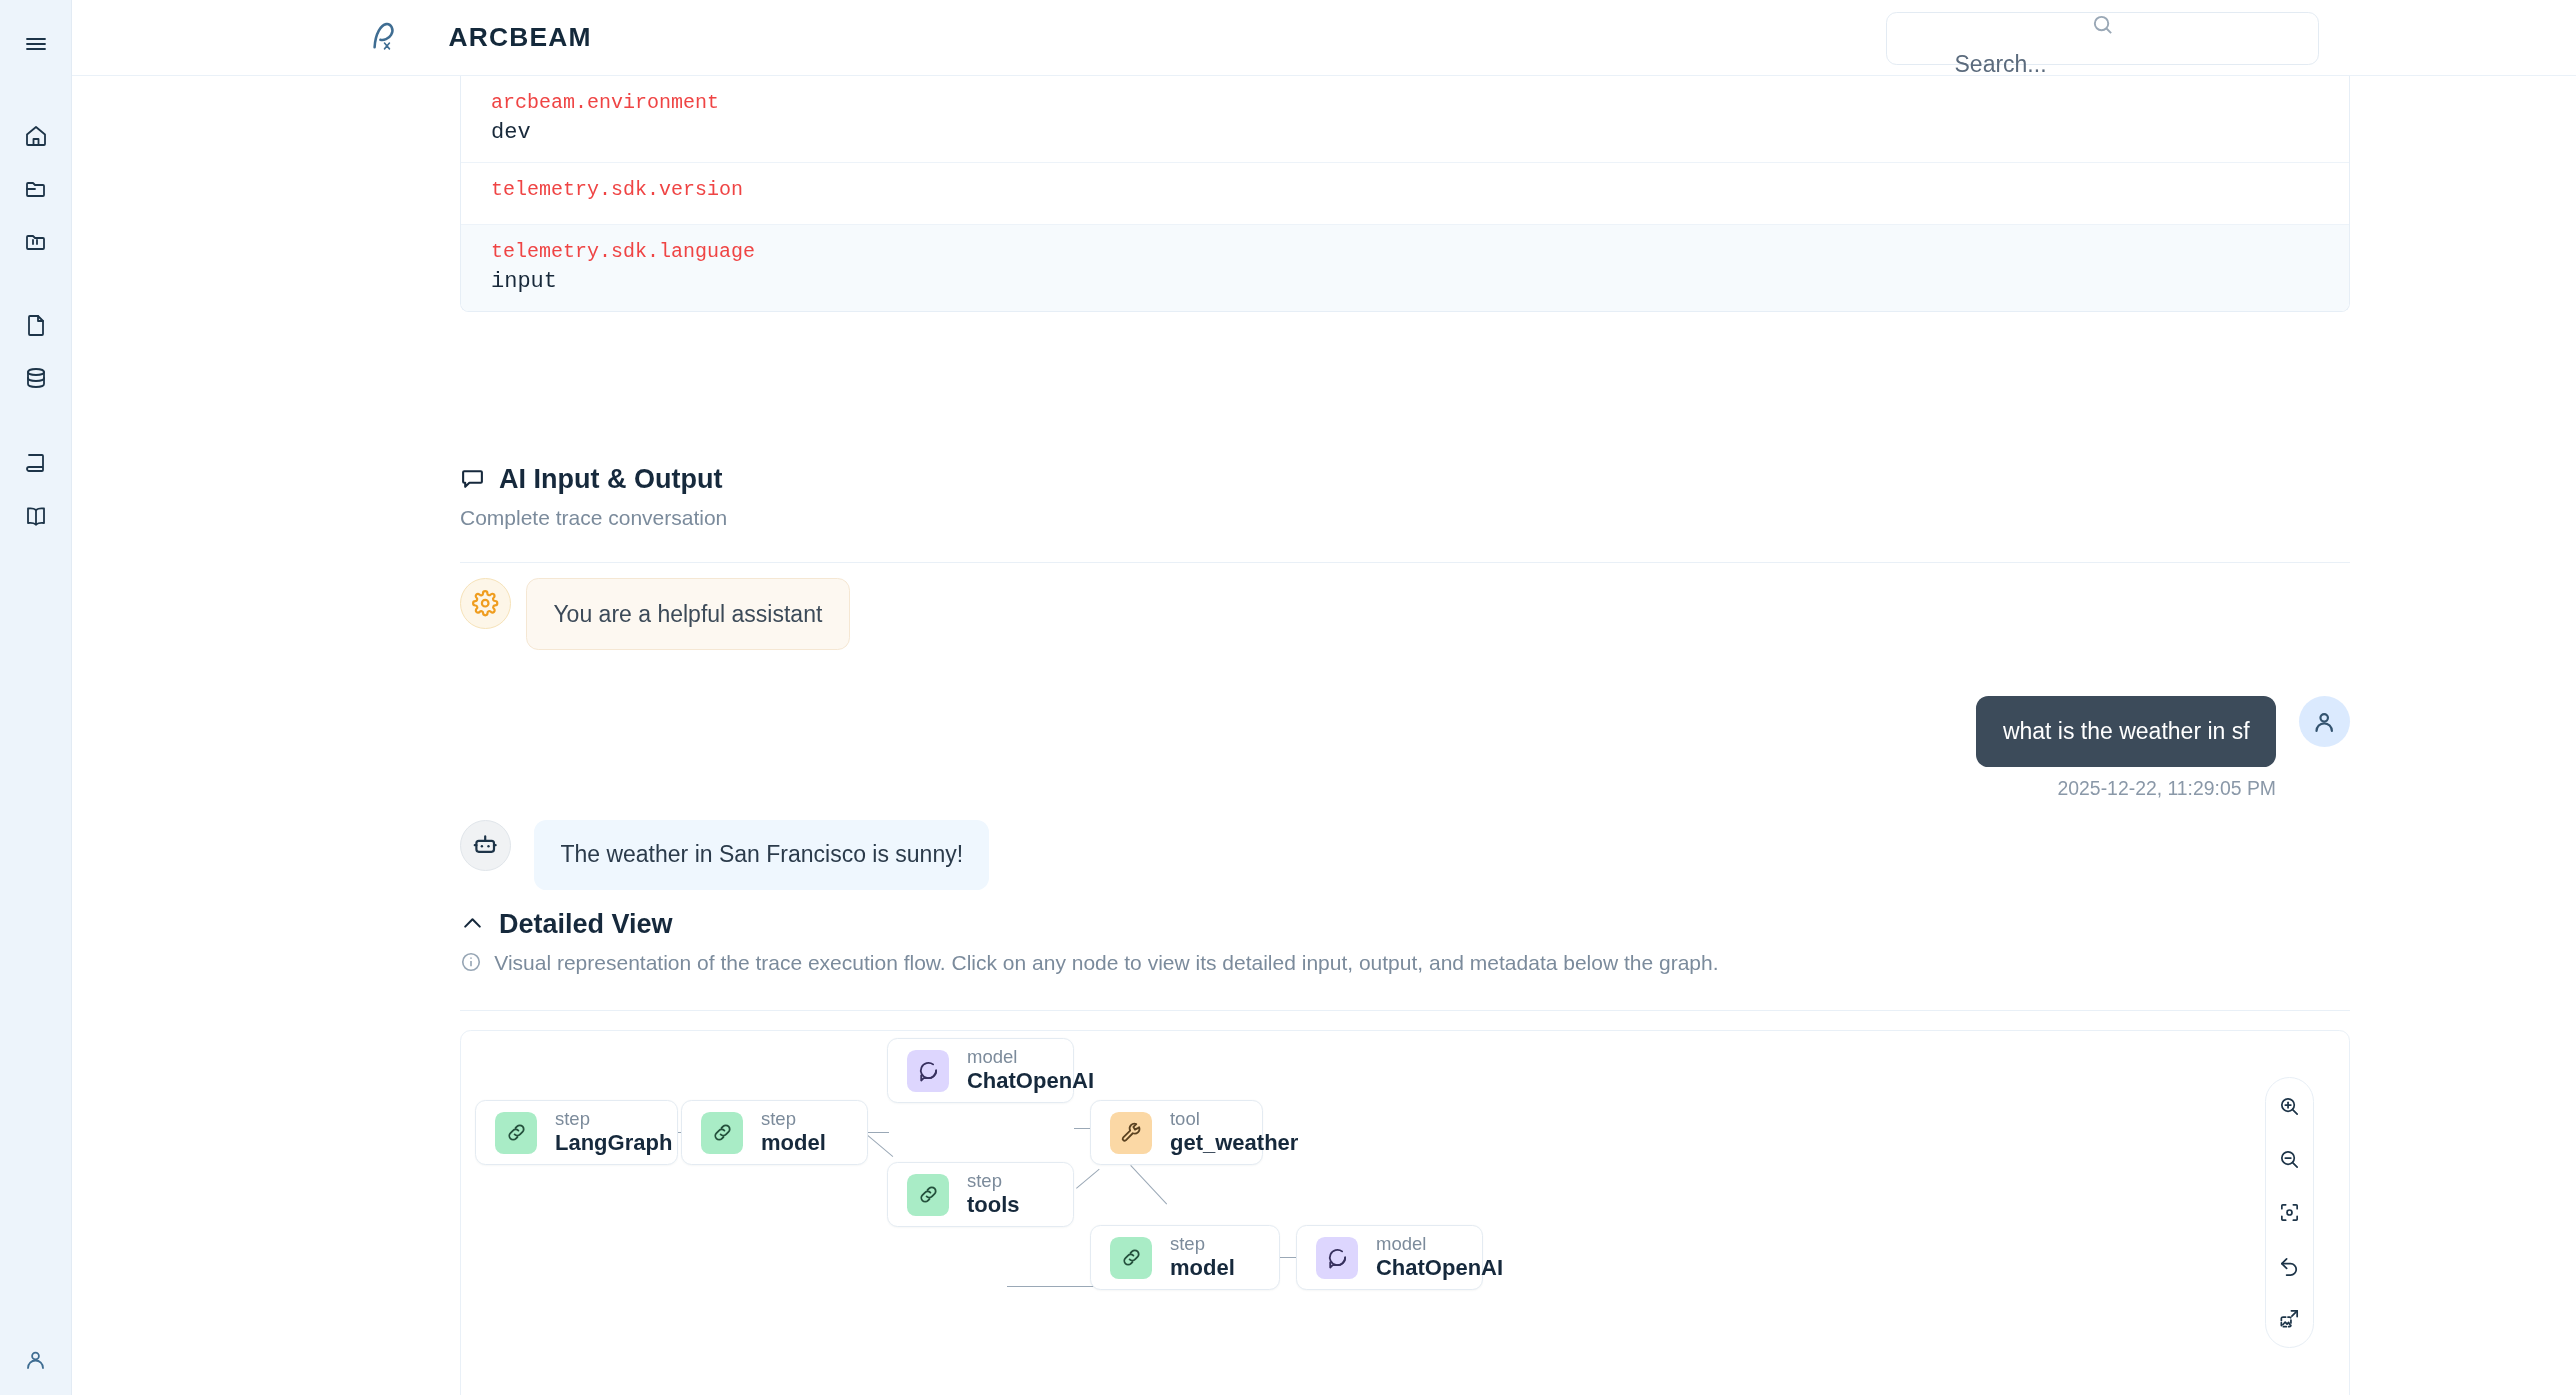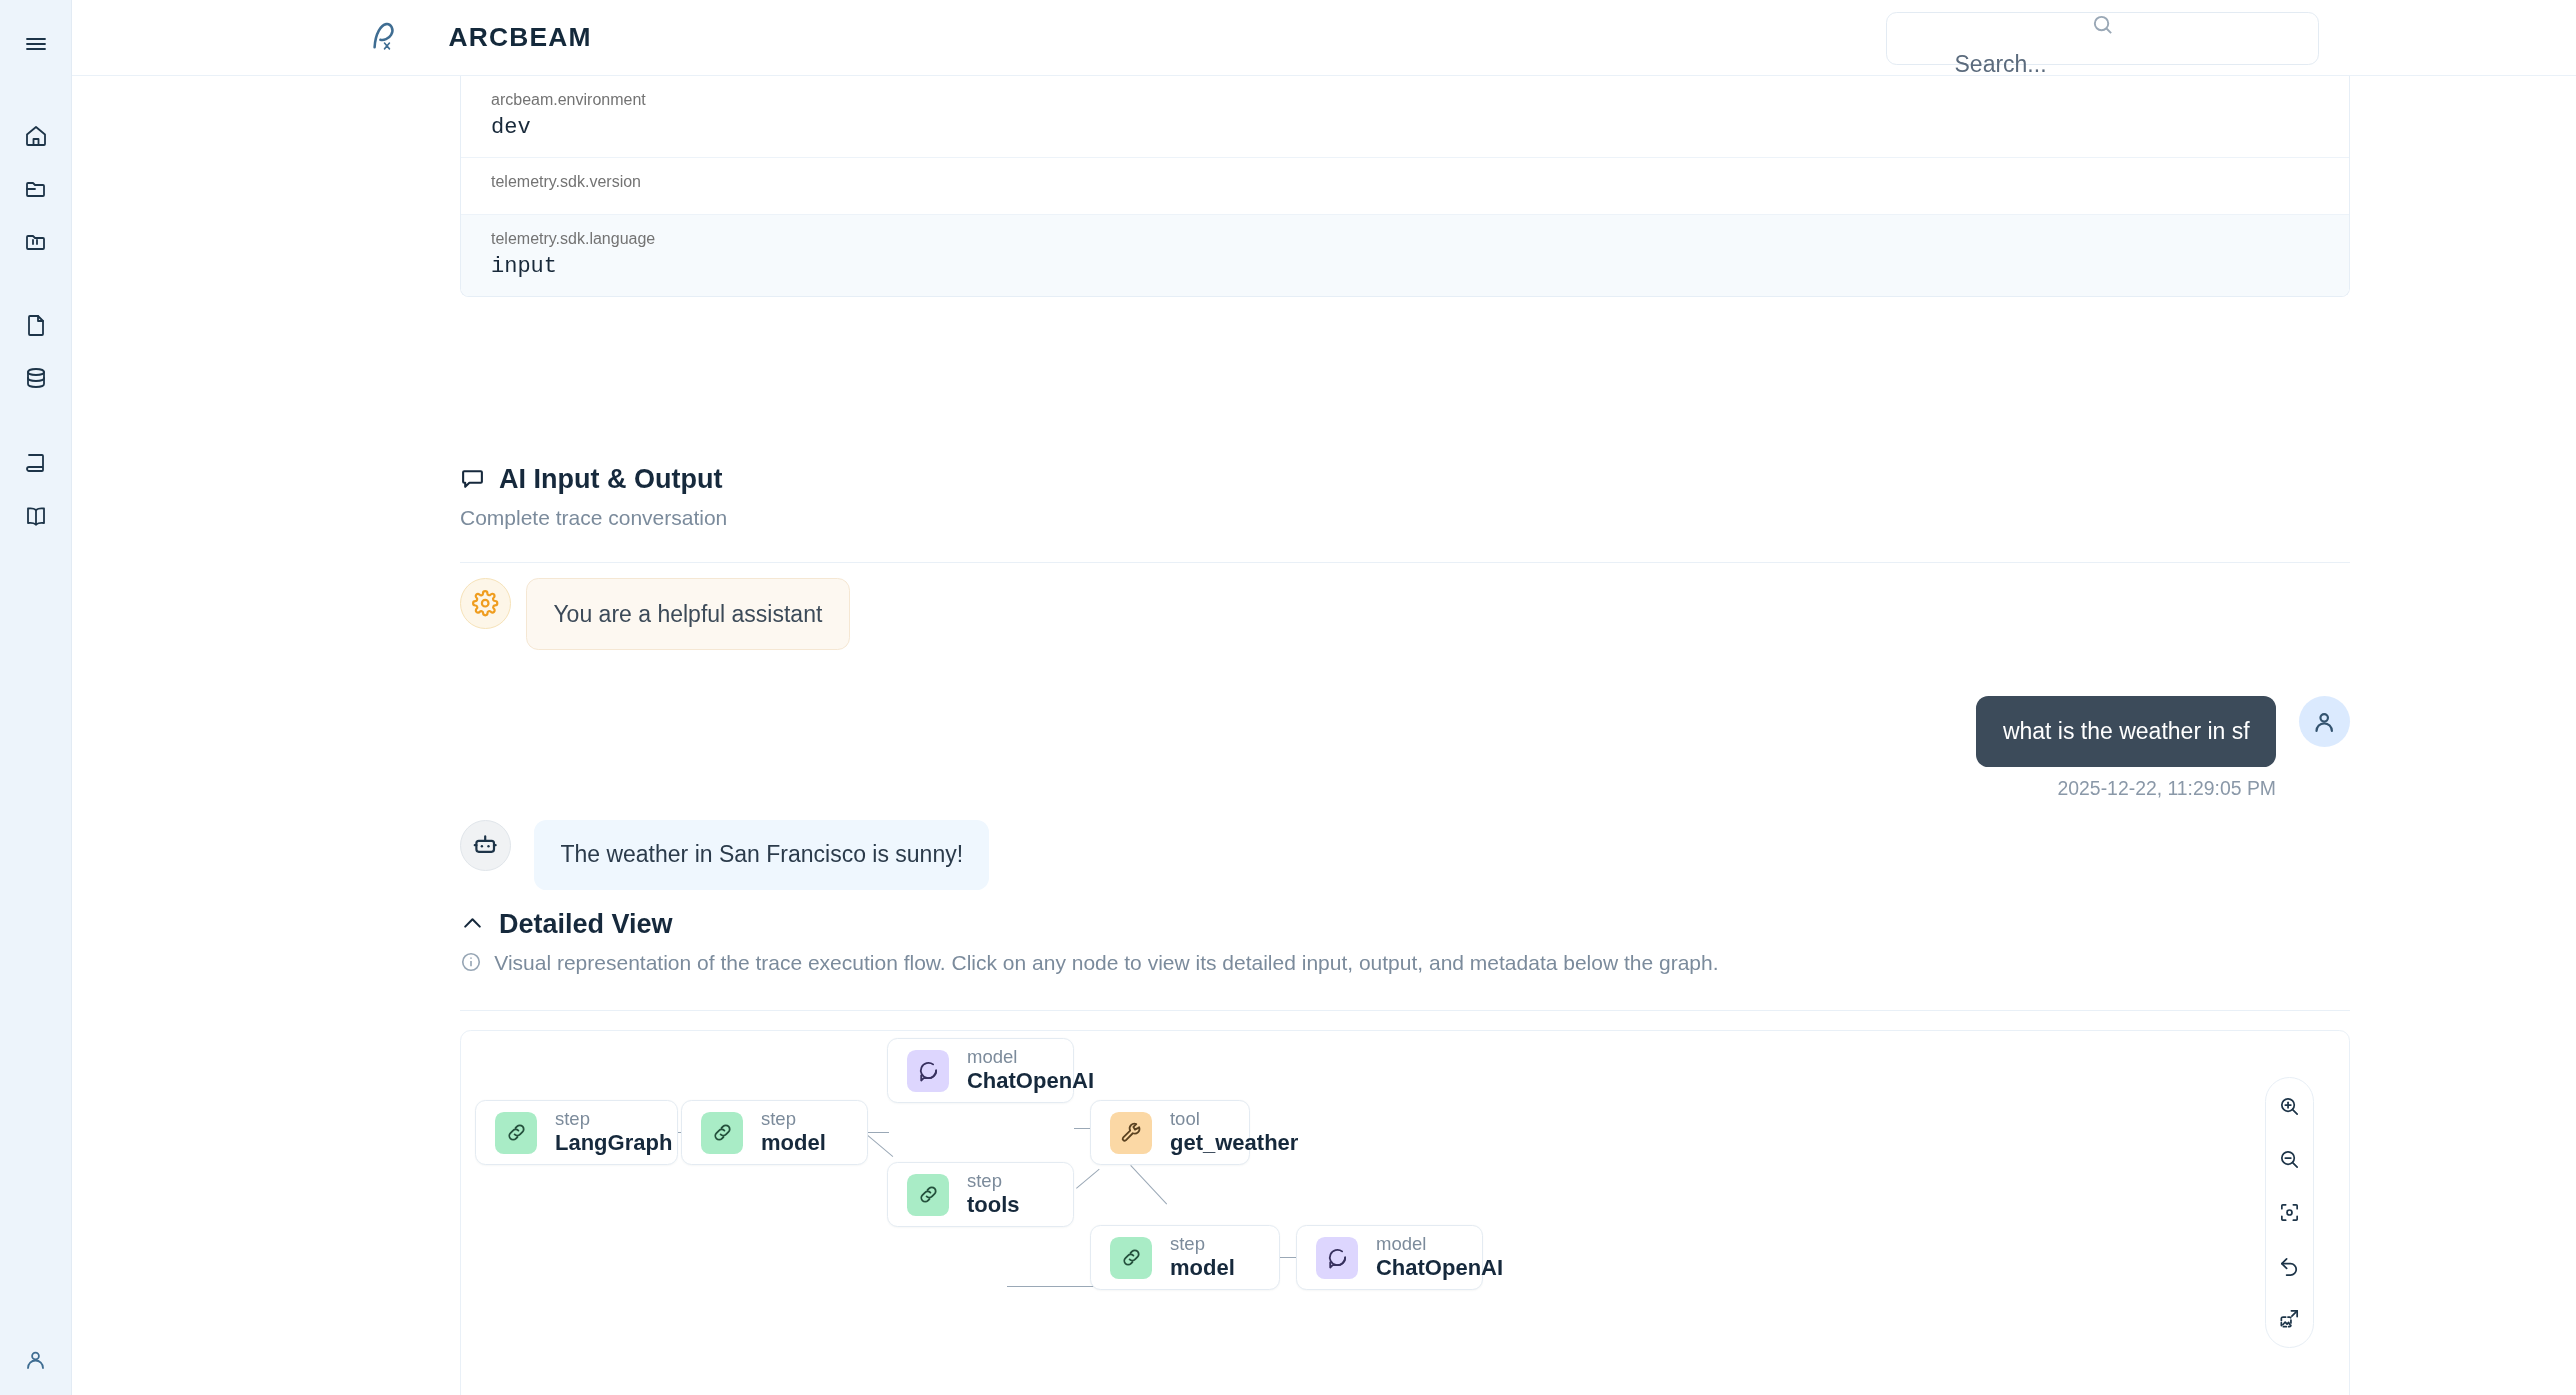--- a/index.html
+++ b/index.html
@@ -71,21 +71,21 @@
   
   .content { position: relative; width: 100%; height: 1320px; overflow: hidden; }
 
   .attrs {
     position: absolute; left: 388px; top: 0; width: 1890px;
     border: 0.9px solid #e6eef6; border-top: none; border-radius: 0 0 8.8px 8.8px;
     background: #fff; overflow: hidden;
   }
   .attr-row { padding: 15px 30px 16.7px 30px; border-bottom: 0.9px solid #edf3f9; }
   .attr-row:last-child { border-bottom: none; background: #f6fafd; }
-  .attr-key { font-size: 16px; color: #737373; margin-bottom: 6.2px; }
+  .attr-key { font-size: 20px; color: #ef4444; margin-bottom: 6.2px; font-family: Liberation Mono, monospace; }
   .attr-val { font-size: 22px; color: #18293a; font-family: "Liberation Mono", monospace; }
 
   .section-hd { position: absolute; left: 388px; }
   .sec-title-row { display: flex; align-items: center; gap: 14px; }
   .sec-title {
     font-size: 27px; font-weight: 700; color: #16293c;
   }
   .sec-icon svg { width: 25px; height: 25px; stroke: #16293c; stroke-width: 2; fill: none;
                   stroke-linecap: round; stroke-linejoin: round; }
   .sec-sub { font-size: 21px; color: #7b8b9c; margin-top: 10.6px; }
@@ -400,21 +400,21 @@
                 <path d="M10 14a4 4 0 0 0 5.7 0l2.6-2.6a4 4 0 1 0-5.7-5.7L11 7.3"></path>
                 <path d="M14 10a4 4 0 0 0-5.7 0L5.7 12.6a4 4 0 1 0 5.7 5.7L13 16.7"></path>
               </svg>
           </span>
           <span>
             <span class="node-kind" style="display:block">step</span>
             <span class="node-name" style="display:block">tools</span>
           </span>
         </div>
 
-        <div class="node" style="left:629px; top:69px; width:160px">
+        <div class="node" style="left:629px; top:69px; width:173px">
           <span class="node-ico ico-tool">
             <svg viewBox="0 0 24 24">
                 <path d="M20 6.5a5 5 0 0 1-6.6 6.3L6 20.2a2 2 0 0 1-2.8-2.8l7.4-7.4A5 5 0 0 1 17 3.2l-3 3 1.6 2.8 3-1.6z"></path>
               </svg>
           </span>
           <span>
             <span class="node-kind" style="display:block">tool</span>
             <span class="node-name" style="display:block">get_weather</span>
           </span>
         </div>

